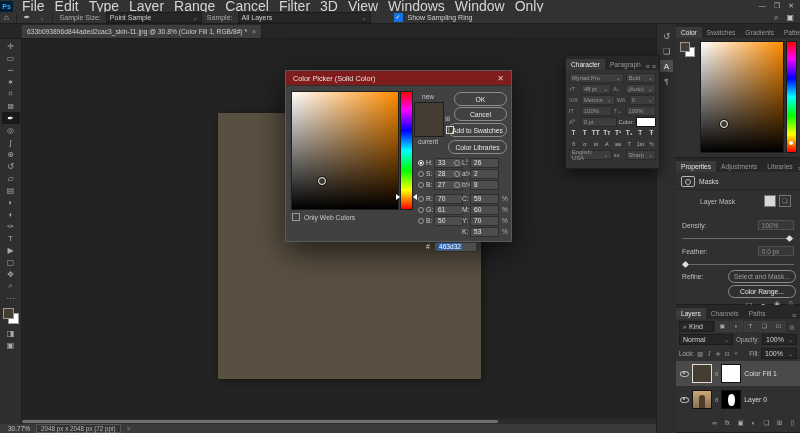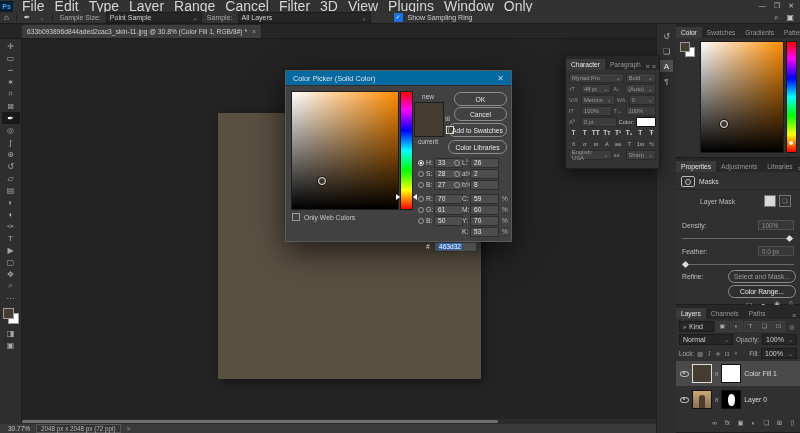--- a/index.html
+++ b/index.html
@@ -68,21 +68,21 @@
   .mask-thumb{width:20px;height:19px;border:1px solid #111;background:#fff;box-sizing:border-box;}
   .layer-name{font-size:6.8px;color:#dcdcdc;}
   
   #charpanel{position:absolute;left:565px;top:55px;width:93px;height:112px;background:#333333;border:1px solid #1e1e1e;box-shadow:0 5px 14px rgba(0,0,0,.55);z-index:6;}
   .chr-row{display:flex;align-items:center;gap:2px;padding:0 3px;height:11px;}
   .chr-icon{color:#8d8d8d;font-size:5.5px;width:10px;}
   .chr-dd{background:#3d3d3d;border:1px solid #2a2a2a;height:8px;color:#989898;font-size:5.8px;display:flex;align-items:center;justify-content:space-between;padding:0 2px;flex:1;}
   .tbtn{color:#d0d0d0;font-size:6.5px;font-weight:bold;width:10px;text-align:center;}
   
   #dialog{position:absolute;left:285px;top:70px;width:225px;height:170px;background:#414141;border:1px solid #5a5a5a;box-shadow:0 10px 30px rgba(0,0,0,.65);z-index:10;}
-  #dialog-title{height:14px;background:#0369a1;border-bottom:1px solid #2e2e2e;display:flex;align-items:center;padding:0 7px;font-size:7.3px;color:#e2e2e2;}
+  #dialog-title{height:14px;background:#7f1d1d;border-bottom:1px solid #2e2e2e;display:flex;align-items:center;padding:0 7px;font-size:7.3px;color:#e2e2e2;}
   .dlg-close{margin-left:auto;color:#cfcfcf;font-size:8px;}
   .crow{position:relative;display:flex;align-items:center;height:11px;}
   .radio{width:6px;height:6px;border:1px solid #9a9a9a;border-radius:50%;margin-right:2px;box-sizing:border-box;}
   .crow.sel .radio{background:radial-gradient(circle,#fff 0 40%,transparent 45%);border-color:#ddd;}
   .flab{width:8px;color:#cfcfcf;font-size:6.8px;}
   .fbox{width:24px;height:8px;background:#4d4d4d;border:1px solid #2e2e2e;color:#e6e6e6;font-size:6.6px;display:flex;align-items:center;padding-left:3px;}
   .funit{color:#b0b0b0;font-size:6.5px;margin-left:3px;}
   .dlg-btn{position:absolute;height:12px;border:1px solid #8c8c8c;border-radius:7px;color:#e8e8e8;font-size:6.8px;display:flex;align-items:center;justify-content:center;}
   .tri{width:0;height:0;position:absolute;}
   
@@ -100,21 +100,21 @@
     <div style="display:flex;">
         <span class="menu-item">File</span>
         <span class="menu-item">Edit</span>
         <span class="menu-item">Type</span>
         <span class="menu-item">Layer</span>
         <span class="menu-item">Range</span>
         <span class="menu-item">Cancel</span>
         <span class="menu-item">Filter</span>
         <span class="menu-item">3D</span>
         <span class="menu-item">View</span>
-        <span class="menu-item">Plugins</span>
+        <span class="menu-item">Windows</span>
         <span class="menu-item">Window</span>
         <span class="menu-item">Only</span>
       </div>
     <div class="win-controls">
       <span>—</span>
       <span>❐</span>
       <span>✕</span>
     </div>
   </div>
 

